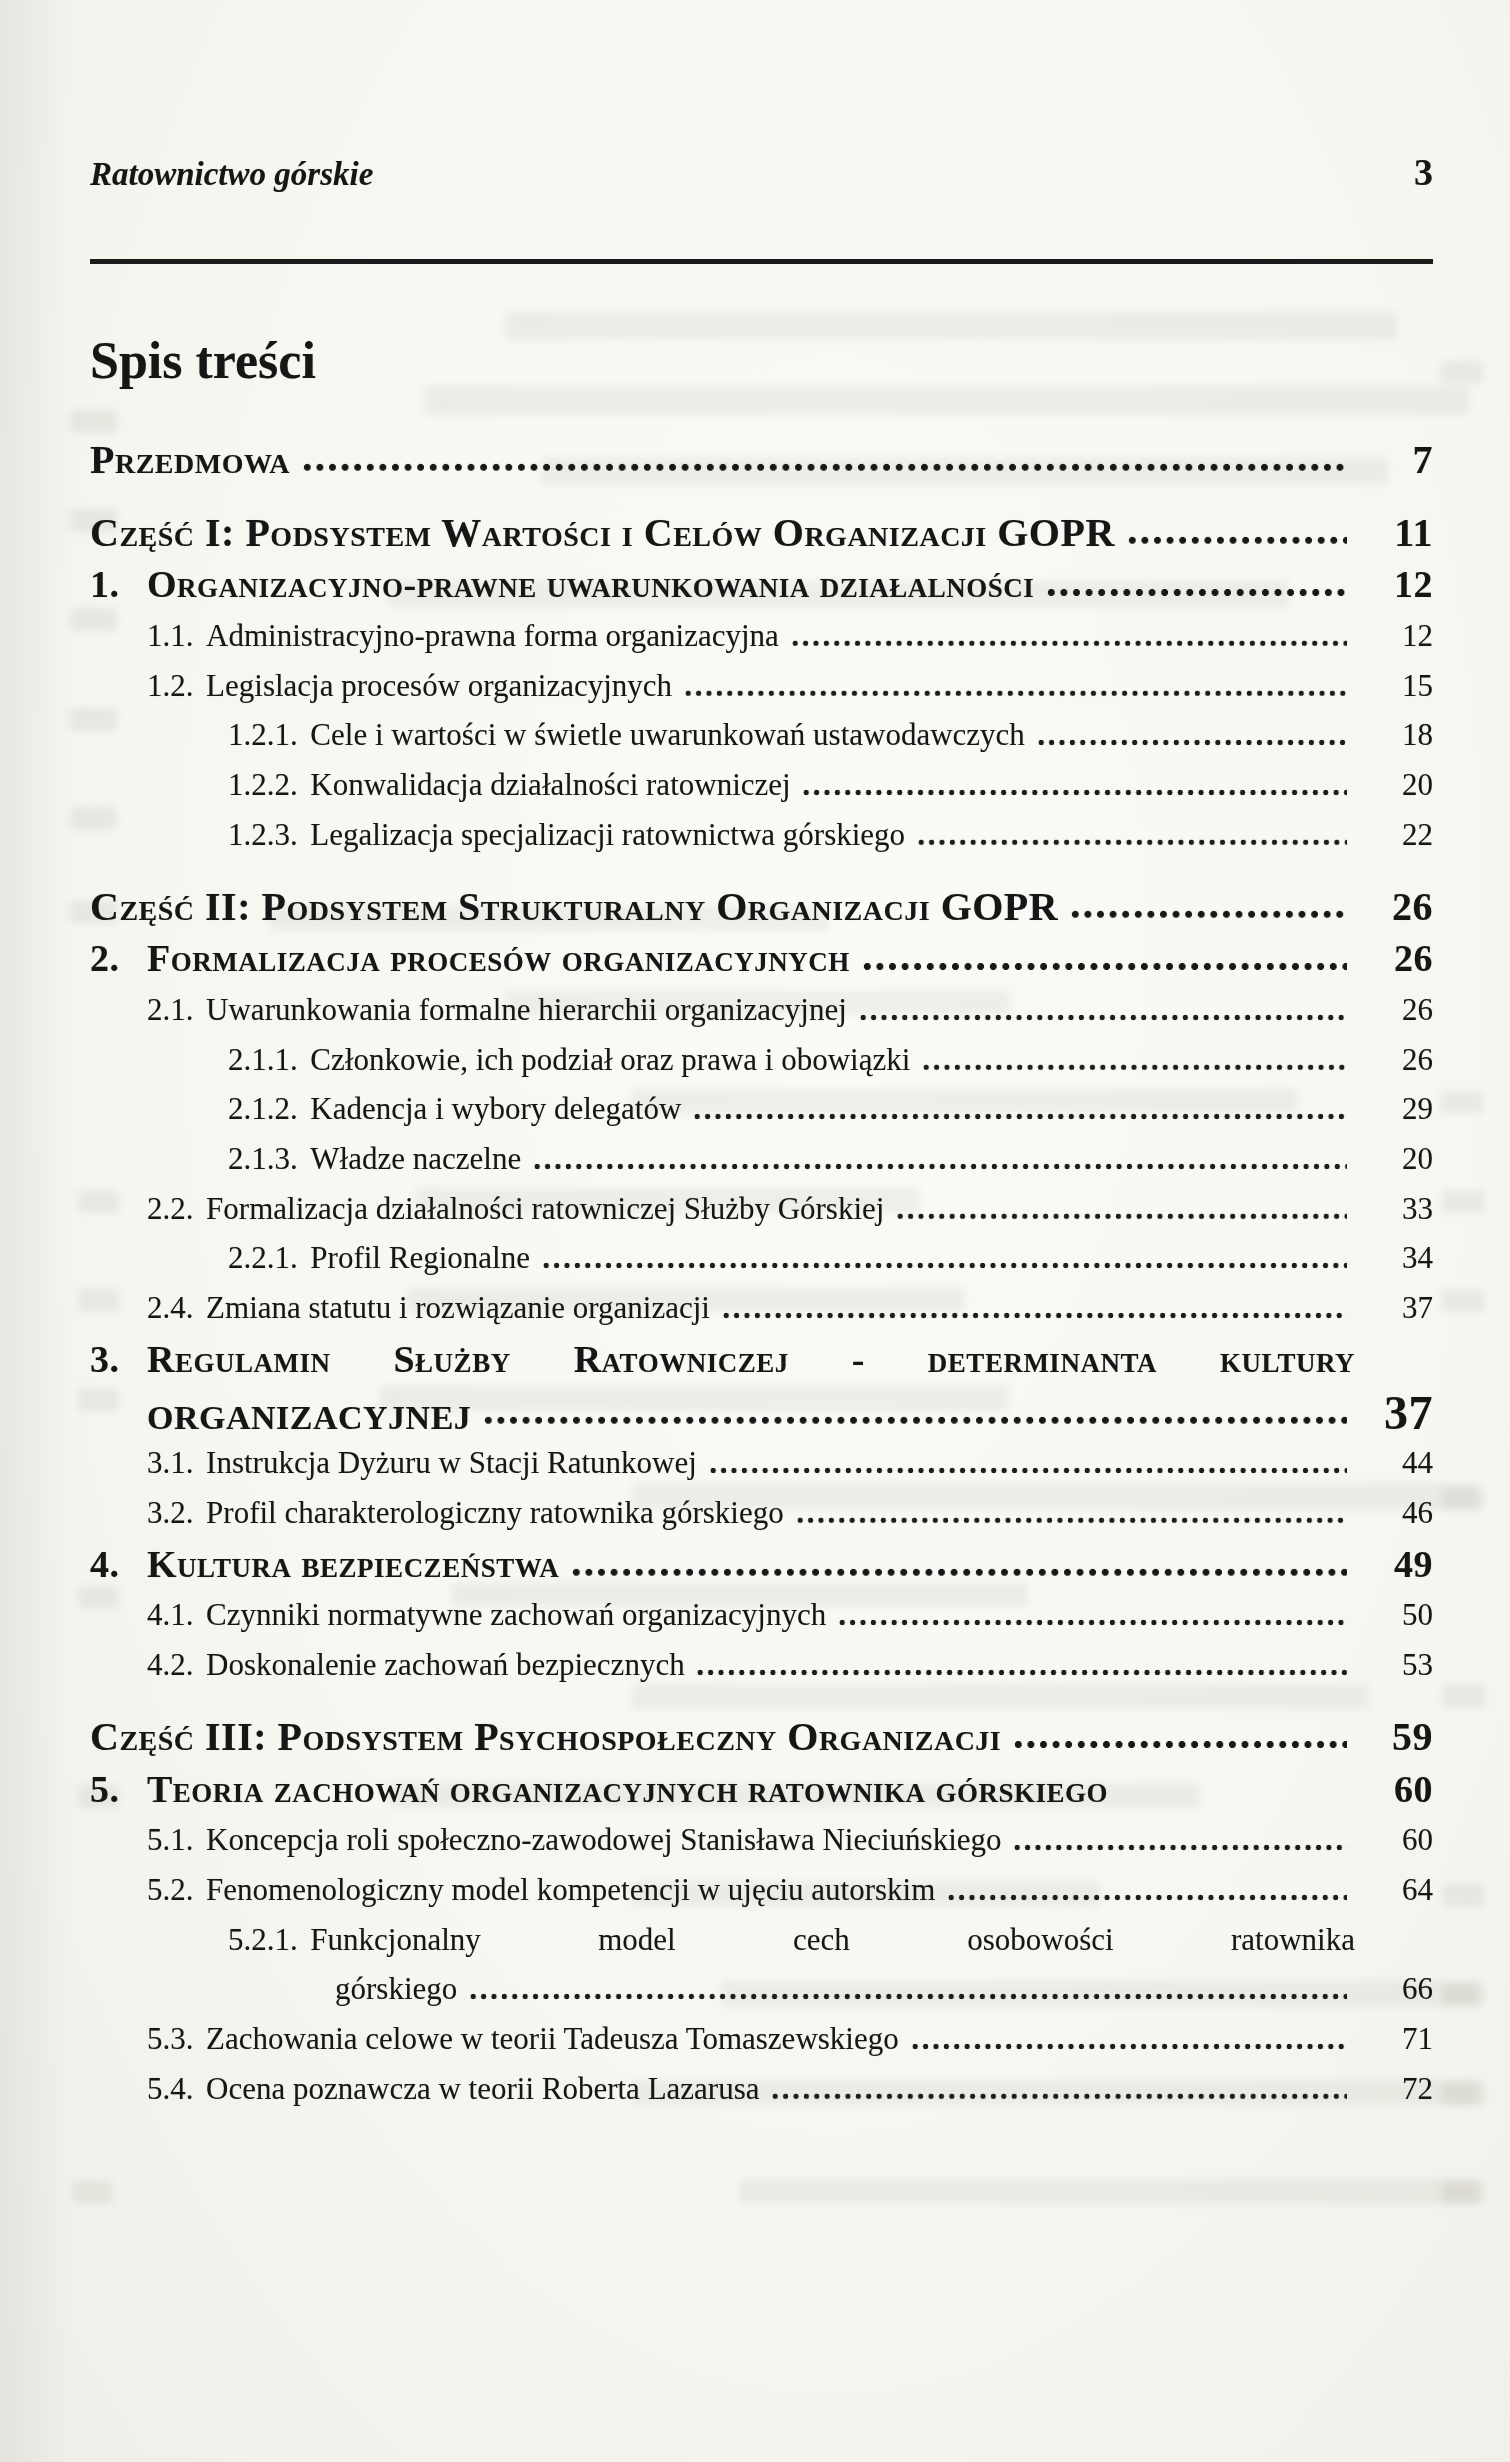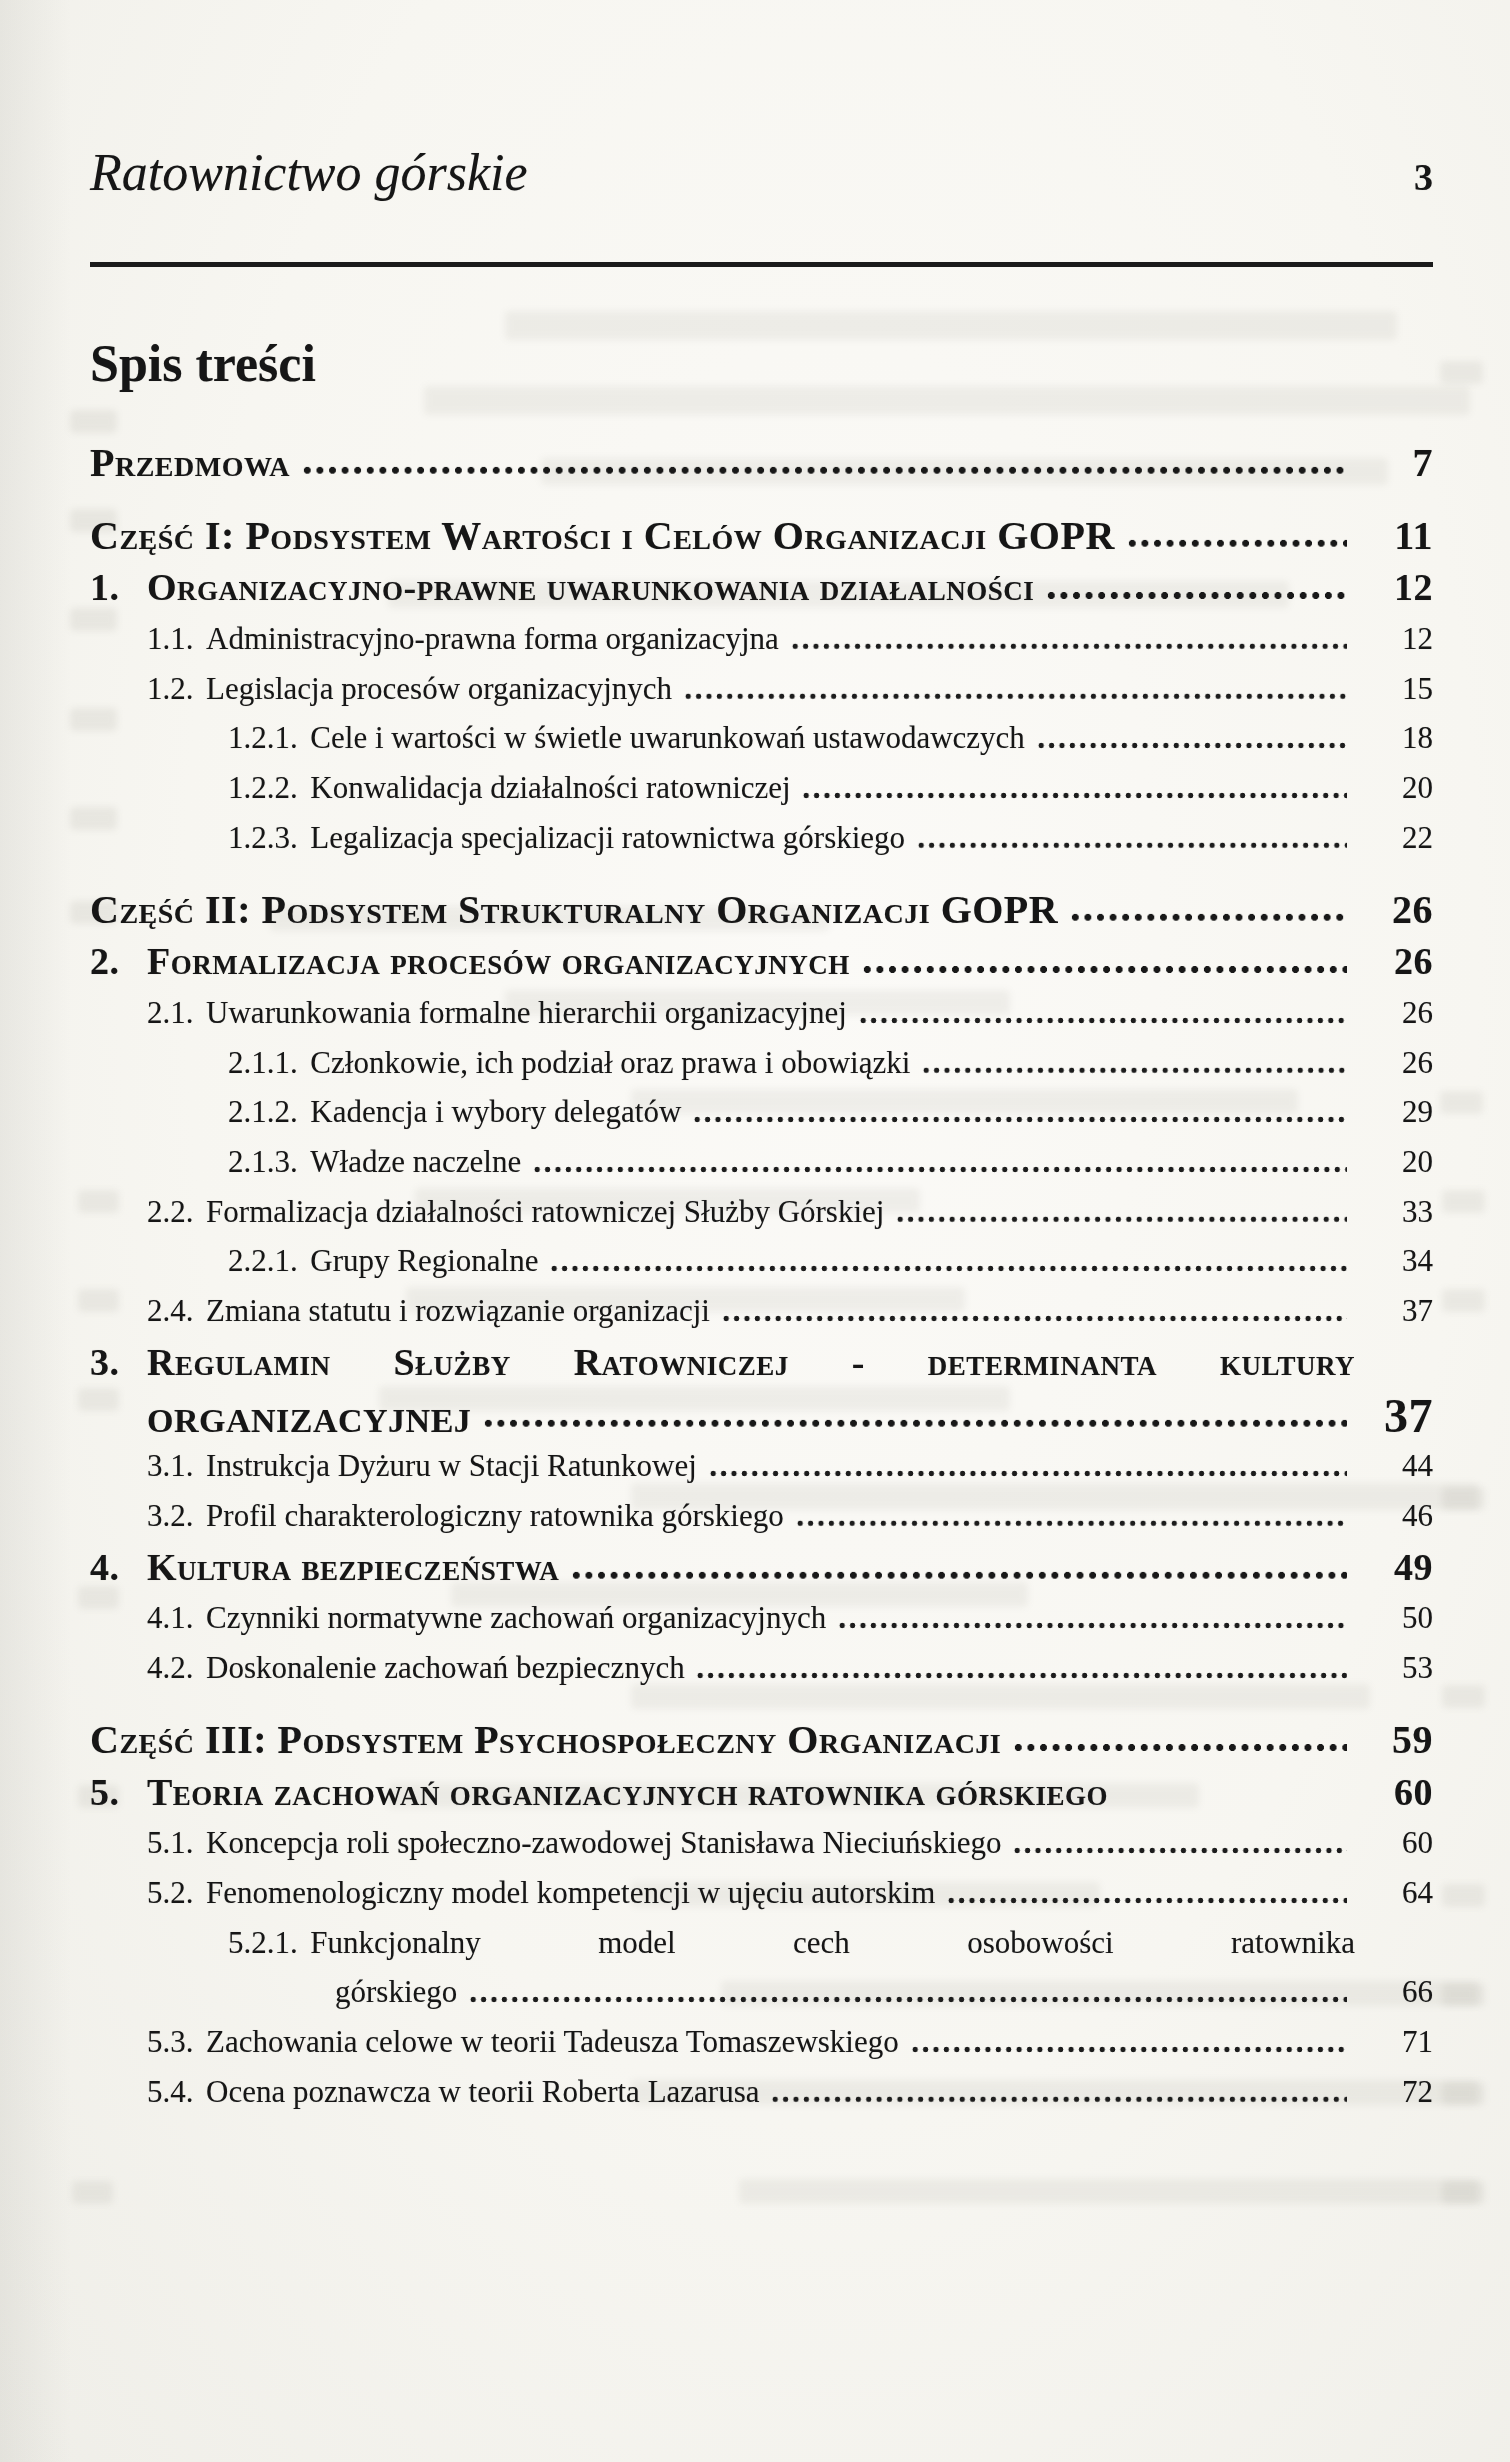--- a/index.html
+++ b/index.html
@@ -18,21 +18,21 @@
   }
   .edge-shade{position:absolute;left:0;top:0;bottom:0;width:72px;
     background:linear-gradient(to right, rgba(70,70,62,.07), rgba(70,70,62,0));pointer-events:none;}
   .ghost{position:absolute;background:#8e8c80;opacity:.10;filter:blur(3.6px);
     border-radius:4.5px;pointer-events:none;}
   .content{position:relative;padding:149px 78px 0 90px;
     text-shadow:0 0 0.9px rgba(20,20,20,.25);}
 
   
   .running-head{display:flex;justify-content:space-between;align-items:baseline;line-height:47px;}
-  .running-title{font-style:italic;font-weight:normal;font-size:52px;}
+  .running-title{font-style:italic;font-weight:bold;font-size:33px;}
   .page-num{font-weight:bold;font-size:38px;}
   .rule{height:4.5px;background:#1b1b1b;margin-top:61px;}
 
   .doc-title{font-size:52px;line-height:58px;font-weight:bold;margin-top:68px;}
 
   .toc{margin-top:49px;}
   .toc-row{display:flex;align-items:flex-end;font-size:31px;line-height:38px;margin-bottom:11.7px;}
   .toc-row .num{white-space:pre;margin-right:12.6px;}
   .toc-row .label{white-space:nowrap;}
   .page-col{width:63px;text-align:right;flex:none;}
@@ -201,21 +201,21 @@
           <span class="page-col">20</span>
         </div>
         <div class="toc-row row-sub">
           <span class="num">2.2.</span>
           <span class="label">Formalizacja działalności ratowniczej Służby Górskiej</span>
           <span class="leader fine"></span>
           <span class="page-col">33</span>
         </div>
         <div class="toc-row row-subsub">
           <span class="num">2.2.1.</span>
-          <span class="label">Grupy Regionalne</span>
+          <span class="label">Profil Regionalne</span>
           <span class="leader fine"></span>
           <span class="page-col">34</span>
         </div>
         <div class="toc-row row-sub">
           <span class="num">2.4.</span>
           <span class="label">Zmiana statutu i rozwiązanie organizacji</span>
           <span class="leader fine"></span>
           <span class="page-col">37</span>
         </div>
         <div class="toc-row row-chapter justify">

